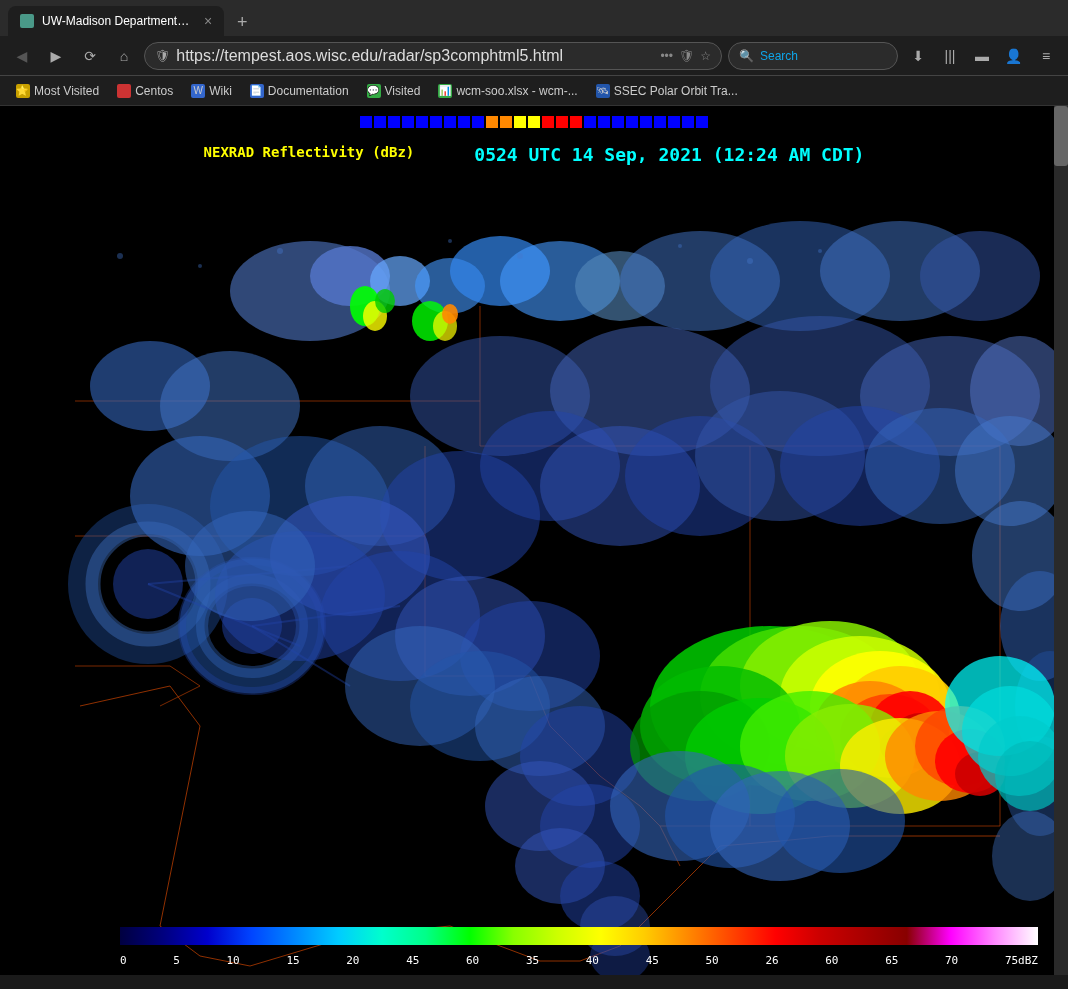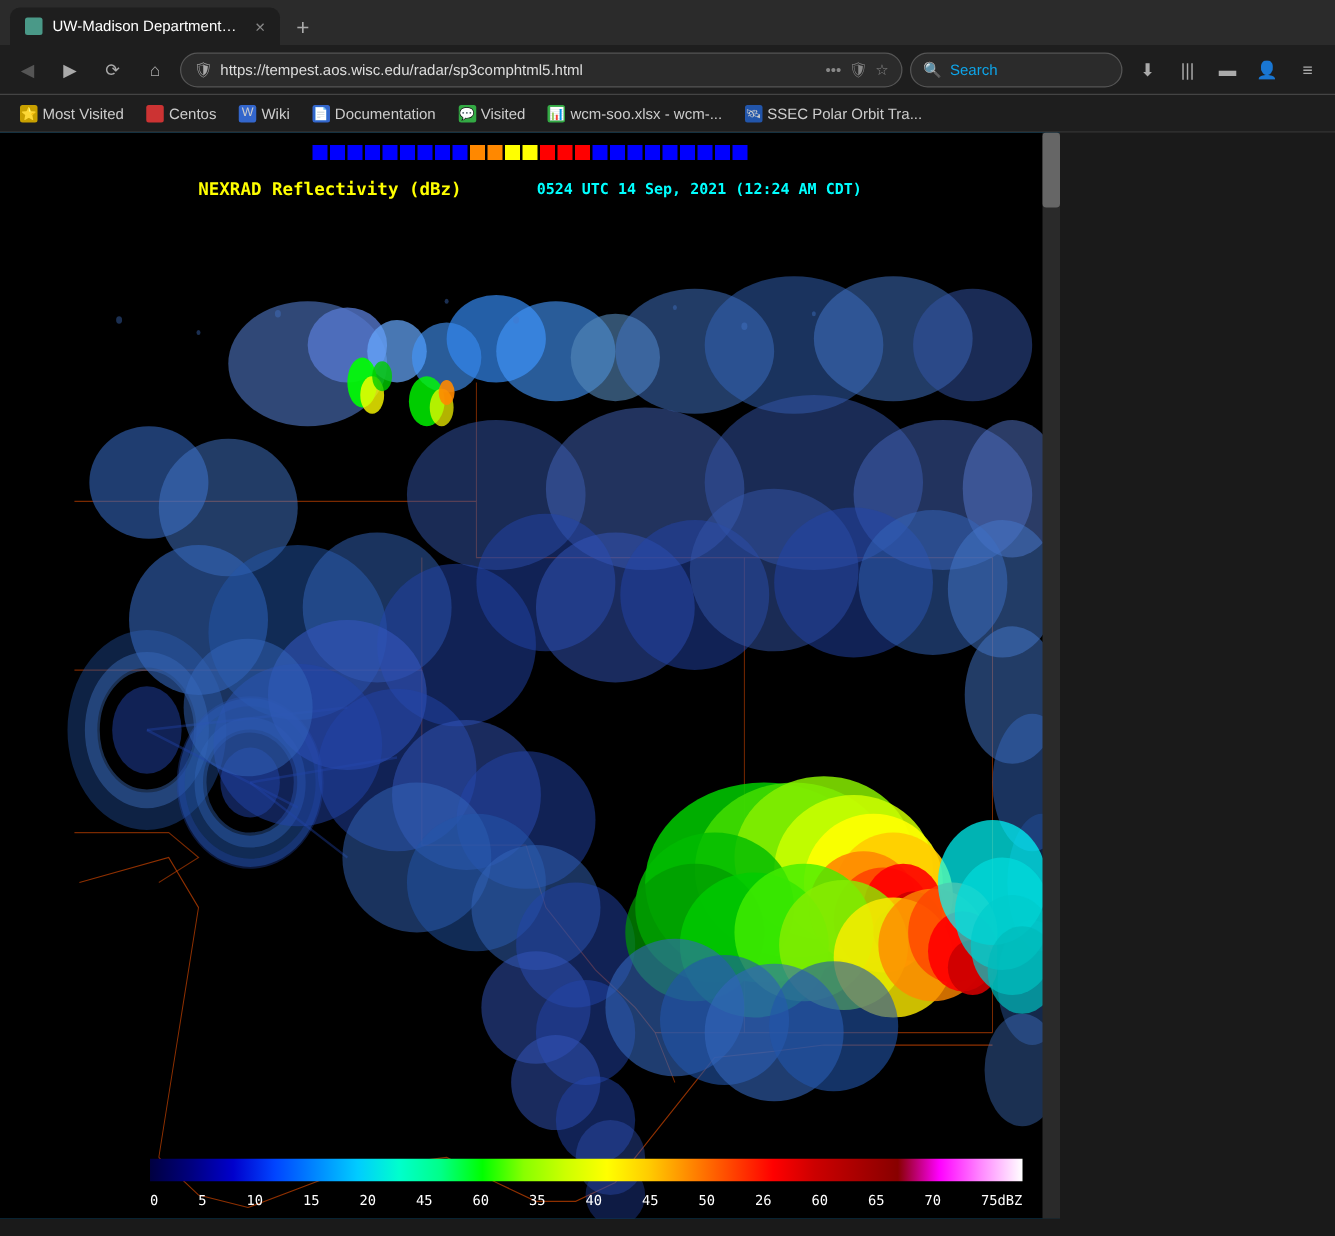--- a/index.html
+++ b/index.html
@@ -66,21 +66,21 @@
       border: 1px solid #555;
       border-radius: 20px;
       height: 28px;
       display: flex;
       align-items: center;
       padding: 0 10px;
       gap: 6px;
       font-size: 12px;
       color: #ddd;
     }
-    .address-text { flex: 1; color: #ddd; font-size: 12px; }
+    .address-text { flex: 1; color: #ddd; font-size: 16px; }
     .address-icons { display: flex; gap: 6px; color: #888; font-size: 12px; }
     .search-box {
       background: #2b2b2b;
       border: 1px solid #555;
       border-radius: 20px;
       height: 28px;
       display: flex;
       align-items: center;
       padding: 0 10px;
       gap: 6px;
@@ -123,22 +123,22 @@
     }
     .bm-star { background: #c8a000; }
     .bm-red { background: #cc3333; }
     .bm-blue { background: #3366cc; }
     .bm-green { background: #33aa44; }
     .bm-sat { background: #2255aa; }
 
     
     .radar-container {
       position: relative;
-      background: #0c4a6e;
-      width: 848px;
+      background: #ef4444;
+      width: 1068px;
       height: 869px;
       overflow: hidden;
     }
 
     
     .color-bar-top {
       position: absolute;
       top: 10px;
       left: 50%;
       transform: translateX(-50%);
@@ -163,21 +163,21 @@
       white-space: nowrap;
     }
     .radar-label {
       color: #ffff00;
       font-size: 14px;
       font-weight: bold;
       font-family: monospace;
     }
     .radar-time {
       color: #00ffff;
-      font-size: 12px;
+      font-size: 18px;
       font-weight: bold;
       font-family: monospace;
     }
 
     
     .radar-svg {
       position: absolute;
       top: 0; left: 0;
       width: 100%;
       height: 100%;

